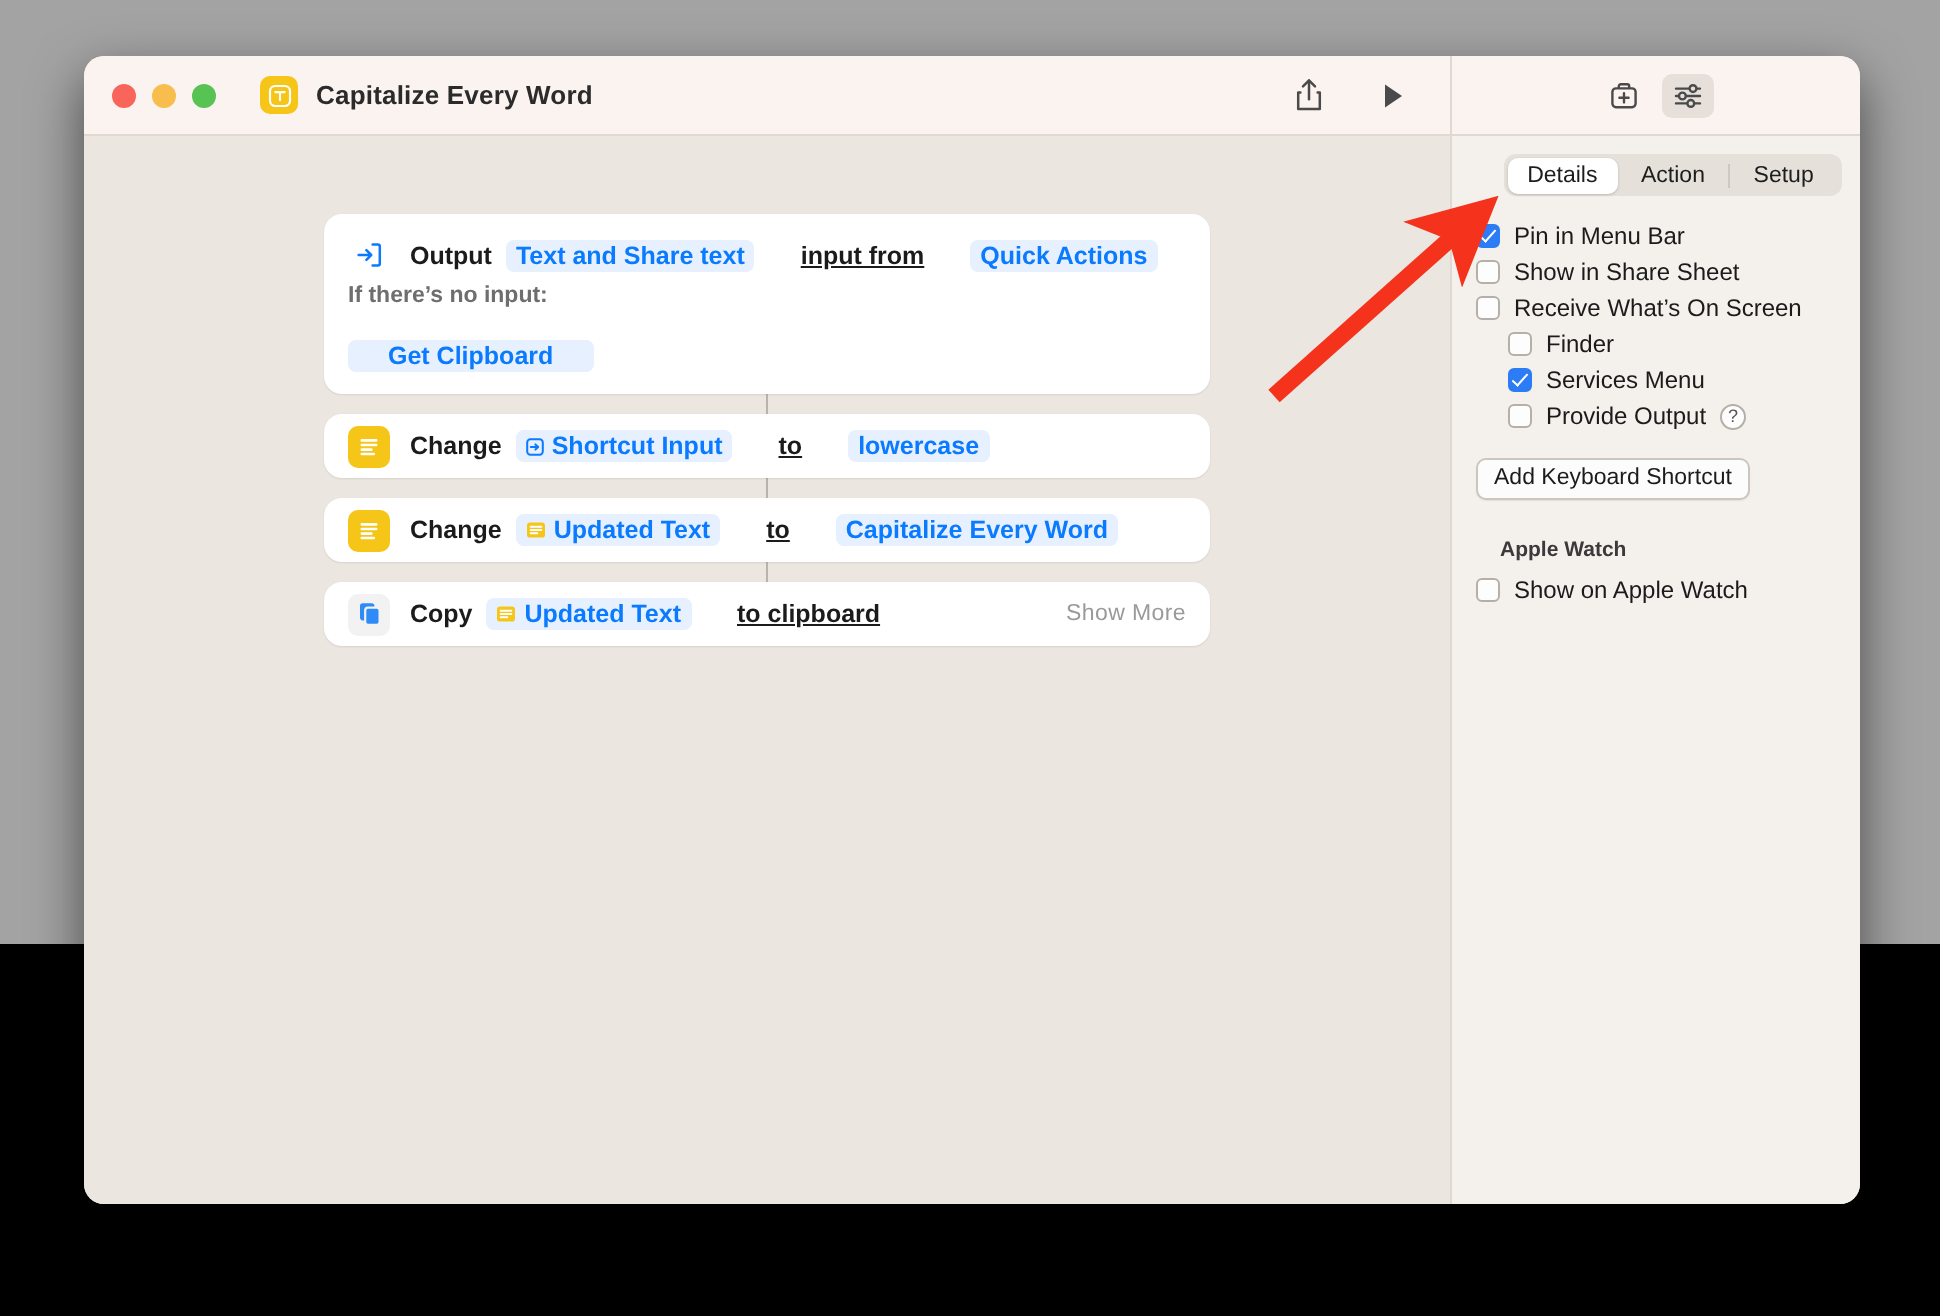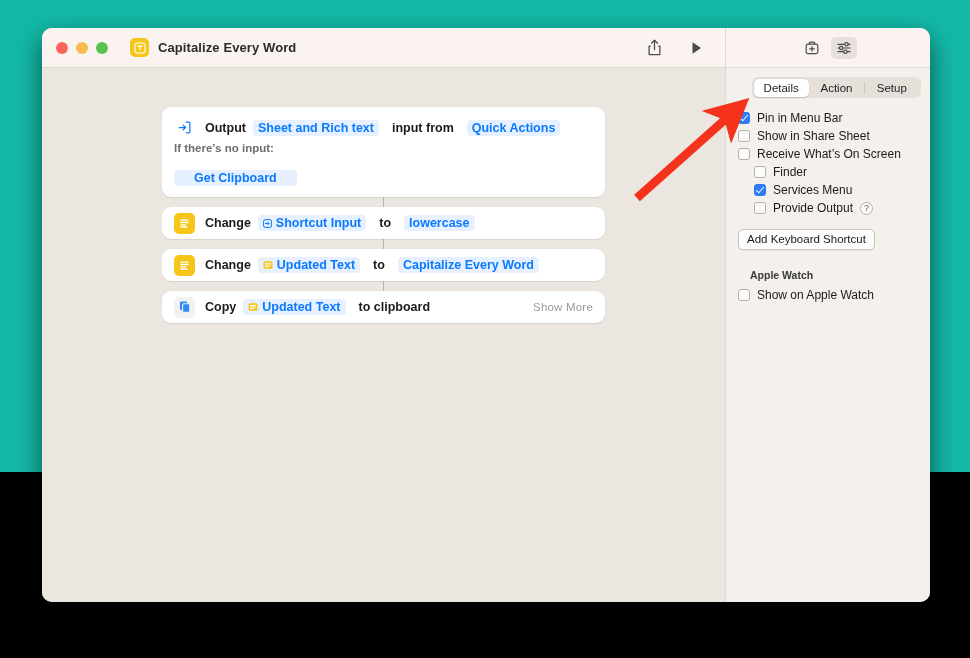--- a/index.html
+++ b/index.html
@@ -2,21 +2,21 @@
 <html><head>
 <meta charset="utf-8">
 <style>
   * { box-sizing: border-box; margin: 0; padding: 0; }
   html, body {
     width: 970px; height: 658px;
     background: #000000;
     font-family: "Liberation Sans", sans-serif;
     overflow: hidden;
   }
-  #screen { position: relative; width: 970px; height: 472px; background: #14b8a6; }
+  #screen { position: relative; width: 970px; height: 472px; background: #a3a3a3; }
 
   
   .window {
     position: absolute;
     left: 42px; top: 28px;
     width: 888px; height: 574px;
     background: #EBE6E0;
     border-radius: 10px;
     overflow: hidden;
     box-shadow: 0 10px 26px rgba(0,0,0,0.55);
@@ -131,21 +131,21 @@
     color: #0A7AFF;
     border-radius: 4px;
     padding: 1px 5px;
     font-weight: bold;
     font-size: 12.5px;
     display: inline-flex;
     align-items: center;
     gap: 4px;
   }
   .tok-glyph { display:inline-flex; }
-  .sep { padding: 0 13px; color: #1B1B1B; font-weight: bold; }
+  .sep { padding: 0 23px; color: #1B1B1B; font-weight: bold; text-decoration: underline; }
   .lead { padding-right: 7px; }
 
   .subline {
     font-size: 11.5px;
     font-weight: bold;
     color: #6E6E6E;
     padding: 3px 12px 0 12px;
   }
   .sublink {
     font-size: 12.5px;
@@ -341,21 +341,21 @@
 
         <div class="card first">
           <div class="card-row">
             <span class="act-icon receive">
               <svg width="15" height="15" viewBox="0 0 15 15">
                 <path d="M9.3 2.2h2.6a1 1 0 0 1 1 1v8.6a1 1 0 0 1-1 1H9.3" fill="none" stroke="#0A7AFF" stroke-width="1.25" stroke-linecap="round"></path>
                 <path d="M2.3 7.5h6.2M6.2 5.1l2.4 2.4-2.4 2.4" fill="none" stroke="#0A7AFF" stroke-width="1.25" stroke-linecap="round" stroke-linejoin="round"></path>
               </svg>
             </span>
             <span class="lead">Output</span>
-            <span class="token">Sheet and Rich text</span>
+            <span class="token">Text and Share text</span>
             <span class="sep">input from</span>
             <span class="token">Quick Actions</span>
           </div>
           <div class="subline">If there’s no input:</div>
           <div class="sublink">Get Clipboard</div>
         </div>
 
         <div class="connector"></div>
 
         <div class="card">

